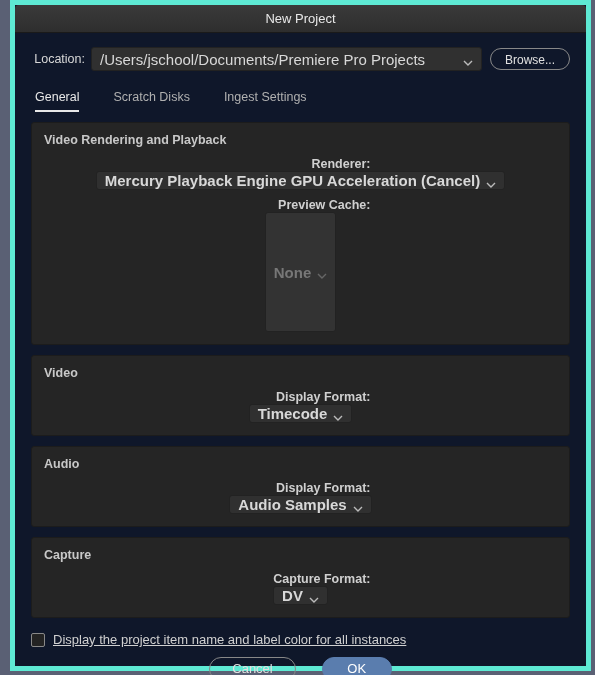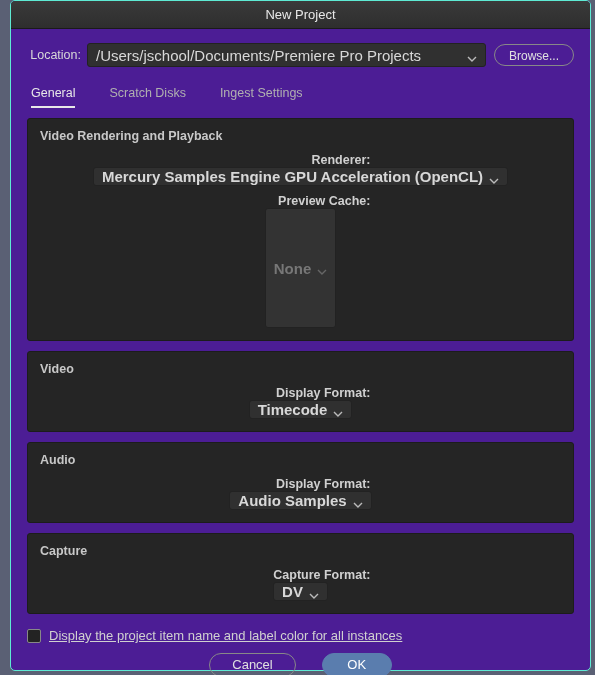--- a/index.html
+++ b/index.html
@@ -5,23 +5,23 @@
     * { margin: 0; padding: 0; box-sizing: border-box; }
     html, body {
       width: 595px; height: 675px;
       font-family: -apple-system, "Segoe UI", Arial, sans-serif;
       background: #5a6074;
       overflow: hidden;
     }
     .dialog {
       position: absolute;
       left: 10px; top: 0; right: 4px; bottom: 4px;
-      background: #4c1d95;
-      border: 1px solid #5eead4;
-      border-radius: 5px;
+      background: #0f172a;
+      border: 5px solid #5eead4;
+      border-radius: 0;
       color: #d0d0d0;
       display: flex;
       flex-direction: column;
     }
     .titlebar {
       height: 28px;
       background: linear-gradient(#3a3a3a, #2e2e2e);
       border-bottom: 1px solid #1a1a1a;
       text-align: center;
       line-height: 28px;
@@ -195,21 +195,21 @@
       <div class="tab active">General</div>
       <div class="tab">Scratch Disks</div>
       <div class="tab">Ingest Settings</div>
     </div>
 
     <div class="section">
       <div class="section-title">Video Rendering and Playback</div>
       <div class="field-row">
         <div class="field-label">Renderer:</div>
         <div class="select">
-          <span>Mercury Samples Engine GPU Acceleration (OpenCL)</span>
+          <span>Mercury Playback Engine GPU Acceleration (Cancel)</span>
           <span class="chev">
             <svg viewBox="0 0 10 10">
                 <path d="M1 3 L5 7 L9 3" stroke="#bbb" stroke-width="1.4" fill="none"></path>
               </svg>
           </span>
         </div>
       </div>
       <div class="field-row">
         <div class="field-label">Preview Cache:</div>
         <div class="select preview-cache-sel disabled">

